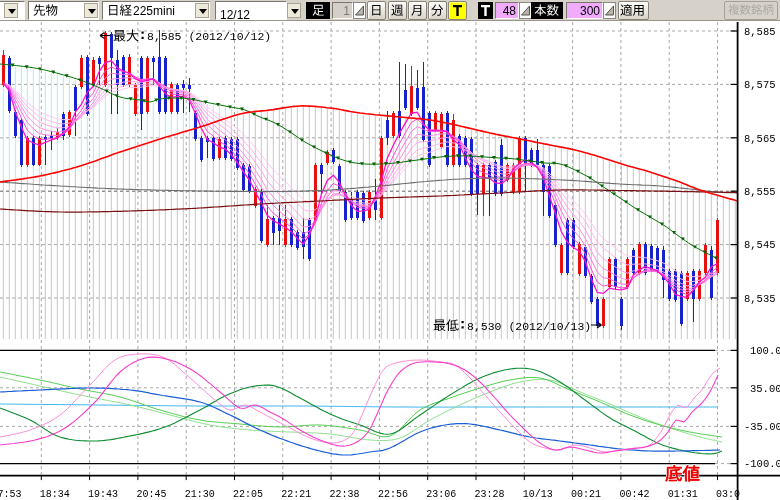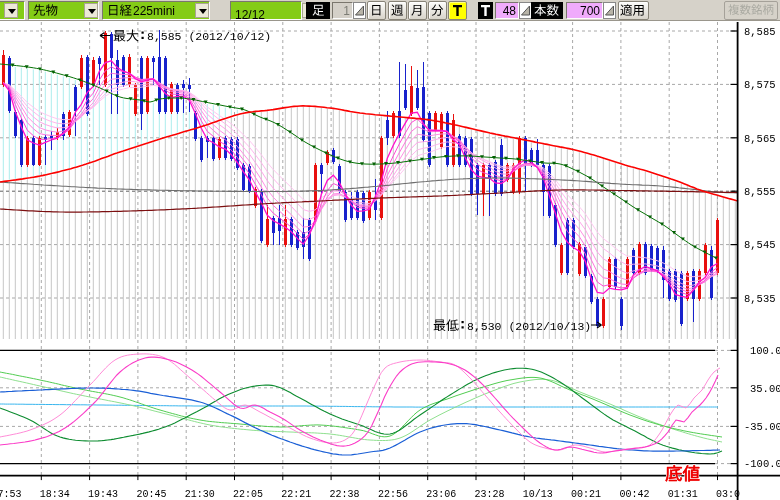--- a/index.html
+++ b/index.html
@@ -1,17 +1,17 @@
 <!DOCTYPE html>
 <html><head><meta charset="utf-8"><style>
 *{margin:0;padding:0;box-sizing:border-box;}
 html,body{width:780px;height:500px;overflow:hidden;background:#fff;font-family:"Liberation Sans",sans-serif;}
 .page{position:relative;width:780px;height:500px;}
 .tbar{position:absolute;left:0;top:0;width:780px;height:21px;background:#d6d2c9;border-bottom:1px solid #9a968c;}
-.combo{position:absolute;top:1px;height:19px;background:#84cc16;border:1px solid;border-color:#7a766d #fdfdfd #fdfdfd #7a766d;}
+.combo{position:absolute;top:1px;height:19px;background:#ffffff;border:1px solid;border-color:#7a766d #fdfdfd #fdfdfd #7a766d;}
 .ctext{position:absolute;left:4px;top:2px;}
 .cbtn{position:absolute;top:1px;width:14px;height:15px;background:#ece9d8;border:1px solid #a9a493;}
 .tri{position:absolute;left:3px;top:5px;width:0;height:0;border-left:4px solid transparent;border-right:4px solid transparent;border-top:5px solid #000;}
 .blk{position:absolute;top:2px;height:17px;background:#000;display:flex;align-items:center;justify-content:center;}
 .sunk{position:absolute;top:2px;height:17px;background:#f0abfc;border:1px solid;border-color:#7a766d #fdfdfd #fdfdfd #7a766d;}
 .num{position:absolute;right:2px;top:1px;font:12px "Liberation Sans";}
 .spin{position:absolute;top:2px;width:13px;height:17px;background:#fff;border:1px solid #888;}
 .btn{position:absolute;top:1px;height:19px;background:linear-gradient(#fcfcfa,#d8d4ca);border:1px solid #878377;border-radius:2px;box-shadow:inset 1px 1px 0 #fff;display:flex;align-items:center;justify-content:center;}
 .ybtn{background:#ffff00;box-shadow:inset 1px 1px 0 #ffff80;}
 .gbtn{background:#d6d2c9;box-shadow:none;border-color:#a5a199;}
@@ -632,21 +632,21 @@
           <svg width="26" height="14" viewBox="0 0 26 14" style="display:block">
             <path transform="translate(0,10.75) scale(0.01250,-0.01250)" d="M253 352H752V71H253ZM253 426V697H752V426ZM176 772V-69H253V-4H752V-64H832V772Z" fill="#000"></path>
             <path transform="translate(12.5,10.75) scale(0.01250,-0.01250)" d="M298 258C324 199 350 123 360 73L417 93C407 142 381 218 353 275ZM91 268C79 180 59 91 25 30C42 24 71 10 85 1C117 65 142 162 155 257ZM817 722C784 655 736 597 679 549C624 598 580 656 550 722ZM416 788V722H522L480 708C515 630 563 563 623 507C554 461 476 426 395 404C410 388 429 360 438 341C525 369 608 407 681 459C752 407 835 369 928 344C938 363 959 391 974 406C885 426 806 459 739 504C817 572 879 659 918 769L868 791L853 788ZM646 394V249H455V182H646V17H390V-50H962V17H720V182H918V249H720V394ZM34 392 41 324 198 334V-82H265V338L344 343C353 321 359 301 363 284L420 309C406 364 366 450 325 515L272 493C289 466 305 434 319 403L170 397C238 485 314 602 371 697L308 726C281 672 245 608 205 546C190 566 169 589 147 612C184 667 227 747 261 813L195 840C174 784 138 709 106 653L76 679L38 629C84 588 136 531 167 487C145 453 122 421 101 394Z" fill="#000"></path>
           </svg>
           <span style="font:12px 'Liberation Sans';margin-left:0px;">225mini</span>
         </div>
         <div class="cbtn" style="left:92px;">
           <span class="tri"></span>
         </div>
       </div>
-      <div class="combo" style="left:230px;width:72px;">
+      <div class="combo" style="left:215px;width:72px;">
         <div class="ctext" style="top:3px;"><span style="font:12px 'Liberation Sans';">12/12</span></div>
         <div class="cbtn" style="left:71px;">
           <span class="tri"></span>
         </div>
       </div>
       <div class="blk" style="left:306px;width:24px;">
         <svg width="13" height="14" viewBox="0 0 13 14" style="display:block">
           <path transform="translate(0,10.75) scale(0.01250,-0.01250)" d="M243 719H776V522H243ZM226 376C211 231 163 61 44 -29C60 -41 85 -65 97 -80C169 -25 218 56 251 145C347 -28 502 -67 715 -67H936C940 -46 952 -11 964 7C920 6 750 5 718 6C655 6 597 10 544 20V224H882V295H544V451H854V791H169V451H467V43C384 75 320 135 280 240C291 282 299 325 305 366Z" fill="#fff"></path>
         </svg>
       </div>
@@ -692,21 +692,21 @@
       <div class="spin" style="left:519px;"><svg width="12" height="15">
           <path d="M1.5,12 L9.5,3 L9.5,12 Z" fill="#b8b4a8" stroke="#555" stroke-width="1"></path>
         </svg></div>
       <div class="blk" style="left:531px;width:32px;">
         <svg width="27" height="14" viewBox="0 0 27 14" style="display:block">
           <path transform="translate(0,10.75) scale(0.01250,-0.01250)" d="M460 839V629H65V553H413C328 381 183 219 31 140C48 125 72 97 85 78C231 164 368 315 460 489V183H264V107H460V-80H539V107H730V183H539V488C629 315 765 163 915 80C928 101 954 131 972 146C814 223 670 381 585 553H937V629H539V839Z" fill="#fff"></path>
           <path transform="translate(12.5,10.75) scale(0.01250,-0.01250)" d="M438 821C420 781 388 723 362 688L413 663C440 696 473 747 503 793ZM83 793C110 751 136 696 145 661L205 687C195 723 168 777 139 816ZM629 841C601 663 548 494 464 389C481 377 513 351 525 338C552 374 577 417 598 464C621 361 650 267 689 185C639 109 573 49 486 3C455 26 415 51 371 75C406 121 429 176 442 244H531V306H262L296 377L278 381H322V531C371 495 433 446 459 422L501 476C474 496 365 565 322 590V594H527V656H322V841H252V656H45V594H232C183 528 106 466 34 435C49 421 66 395 75 378C136 412 202 467 252 527V387L225 393L184 306H39V244H153C126 191 98 140 76 102L142 79L157 106C191 92 224 77 256 60C204 23 134 -2 42 -17C55 -33 70 -60 75 -80C183 -57 263 -24 322 25C368 -2 408 -29 439 -55L463 -30C476 -47 490 -70 496 -83C594 -32 670 32 729 111C778 30 839 -35 916 -80C928 -59 952 -30 970 -15C889 27 825 96 775 182C836 290 874 423 899 586H960V656H666C681 712 694 770 704 830ZM231 244H370C357 190 337 145 307 109C268 128 228 146 187 161ZM646 586H821C803 461 776 354 734 265C693 359 664 469 646 586Z" fill="#fff"></path>
         </svg>
       </div>
       <div class="sunk" style="left:566px;width:37px;">
-        <span class="num">700</span>
+        <span class="num">300</span>
       </div>
       <div class="spin" style="left:603px;"><svg width="12" height="15">
           <path d="M1.5,12 L9.5,3 L9.5,12 Z" fill="#b8b4a8" stroke="#555" stroke-width="1"></path>
         </svg></div>
       <div class="btn" style="left:618px;width:31px;">
         <svg width="27" height="14" viewBox="0 0 27 14" style="display:block">
           <path transform="translate(0,10.75) scale(0.01250,-0.01250)" d="M56 773C117 725 185 654 214 604L275 651C245 700 174 769 113 815ZM246 445H46V375H173V116C128 74 78 32 36 2L75 -72C124 -28 170 15 214 58C277 -21 368 -56 500 -61C612 -65 826 -63 938 -59C941 -36 953 -2 962 15C841 7 610 4 499 9C381 14 293 48 246 122ZM428 686C445 658 461 621 468 593H339V68H408V532H592V464H443V413H592V341H488V121H543V159H757V341H649V413H800V464H649V532H841V149C841 137 838 134 826 133C812 133 773 133 728 134C738 116 748 89 751 70C811 70 852 70 879 81C904 94 911 112 911 149V593H764C781 620 799 655 817 689L794 695H947V756H654V840H581V756H302V695H463ZM743 695C731 664 711 622 696 594L700 593H523L538 597C532 625 514 665 495 695ZM543 293H702V207H543Z" fill="#000"></path>
           <path transform="translate(12.5,10.75) scale(0.01250,-0.01250)" d="M153 770V407C153 266 143 89 32 -36C49 -45 79 -70 90 -85C167 0 201 115 216 227H467V-71H543V227H813V22C813 4 806 -2 786 -3C767 -4 699 -5 629 -2C639 -22 651 -55 655 -74C749 -75 807 -74 841 -62C875 -50 887 -27 887 22V770ZM227 698H467V537H227ZM813 698V537H543V698ZM227 466H467V298H223C226 336 227 373 227 407ZM813 466V298H543V466Z" fill="#000"></path>
         </svg>
       </div>

